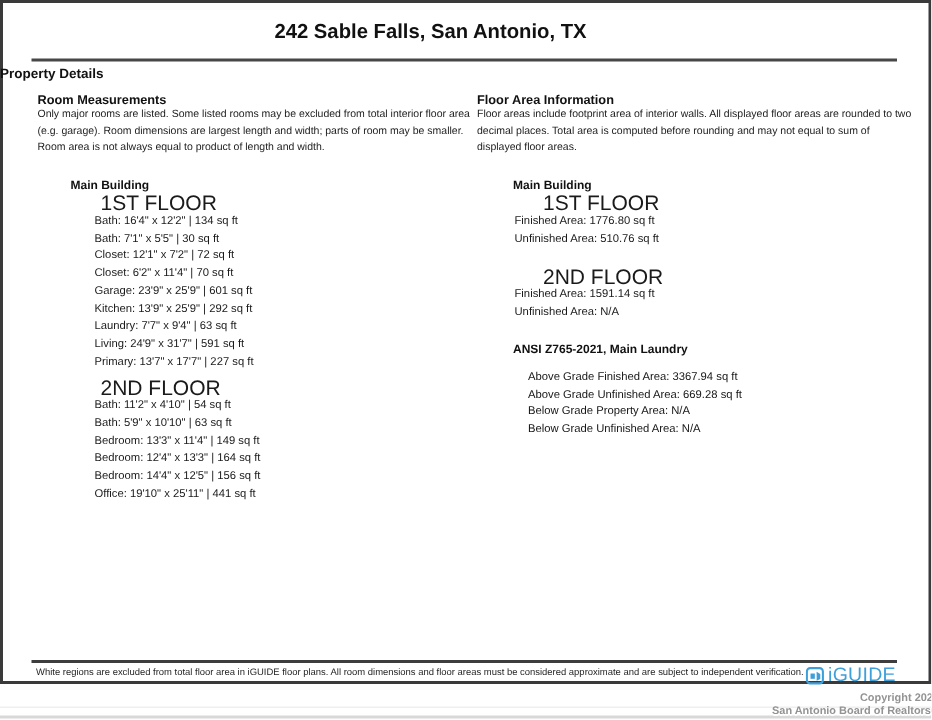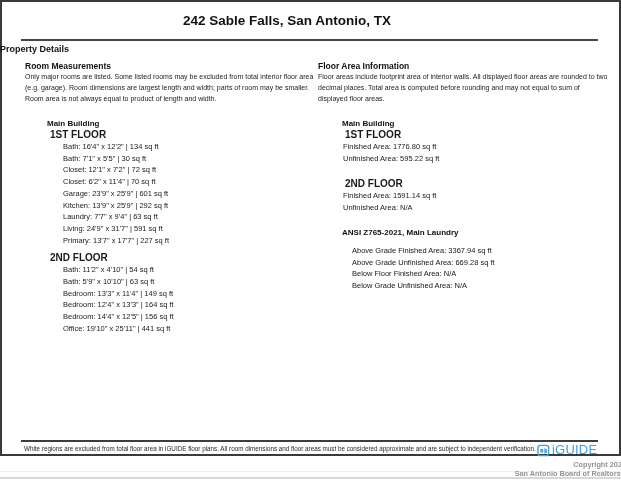--- a/index.html
+++ b/index.html
@@ -32,21 +32,21 @@
   .col { position:absolute; top:61px; }
   .col-left  { left:25px;  width:292px; }
   .col-right { left:318px; width:290px; }
   .col-heading { font-size:8.5px; font-weight:bold; line-height:11px; color:#111; }
   .col-desc { font-size:7px; line-height:10.8px; color:#1c1c1c; }
 
   .listing { position:absolute; font-size:7.5px; color:#1a1a1a; }
   .listing-left  { left:47px;  top:118px; }
   .listing-right { left:342px; top:118px; }
   .building-label { font-size:8px; font-weight:bold; line-height:11px; color:#111; }
-  .floor-name { font-size:10px; line-height:12px; margin-left:3px;font-weight:bold; }
+  .floor-name { font-size:14px; line-height:12px; margin-left:20px; }
   .floor-gap { margin-top:6px; }
   .floor-gap-lg { margin-top:14px; }
   .room-rows { margin-left:16px; }
   .area-rows { margin-left:1px; }
   .doc-line { font-size:7.5px; line-height:11.7px; white-space:nowrap; }
 
   .ansi-block { position:absolute; left:342px; top:227px; }
   .ansi-heading { font-size:8px; font-weight:bold; line-height:11px; color:#111; }
   .ansi-rows { margin-left:10px; margin-top:7px; }
 
@@ -125,39 +125,39 @@
     </div>
   </div>
 
   <div class="listing listing-right">
     <div class="building-label">Main Building</div>
 
     <div>
       <div class="floor-name">1ST FLOOR</div>
       <div class="area-rows">
         <div class="doc-line">Finished Area: 1776.80 sq ft</div>
-        <div class="doc-line">Unfinished Area: 595.22 sq ft</div>
+        <div class="doc-line">Unfinished Area: 510.76 sq ft</div>
       </div>
     </div>
 
     <div class="floor-gap-lg">
       <div class="floor-name">2ND FLOOR</div>
       <div class="area-rows">
         <div class="doc-line">Finished Area: 1591.14 sq ft</div>
         <div class="doc-line">Unfinished Area: N/A</div>
       </div>
     </div>
   </div>
 
   <div class="ansi-block">
     <div class="ansi-heading">ANSI Z765-2021, Main Laundry</div>
     <div class="ansi-rows">
       <div class="doc-line">Above Grade Finished Area: 3367.94 sq ft</div>
       <div class="doc-line">Above Grade Unfinished Area: 669.28 sq ft</div>
-      <div class="doc-line">Below Floor Finished Area: N/A</div>
+      <div class="doc-line">Below Grade Property Area: N/A</div>
       <div class="doc-line">Below Grade Unfinished Area: N/A</div>
     </div>
   </div>
 
   <div class="footer-rule"></div>
   <div class="footer-disclaimer">White regions are excluded from total floor area in iGUIDE floor plans. All room dimensions and floor areas must be considered approximate and are subject to independent verification.</div>
 
   <div class="brand">
     <span style="display:inline-block;line-height:0;">
       <svg width="13" height="13" viewBox="0 0 14 14">

